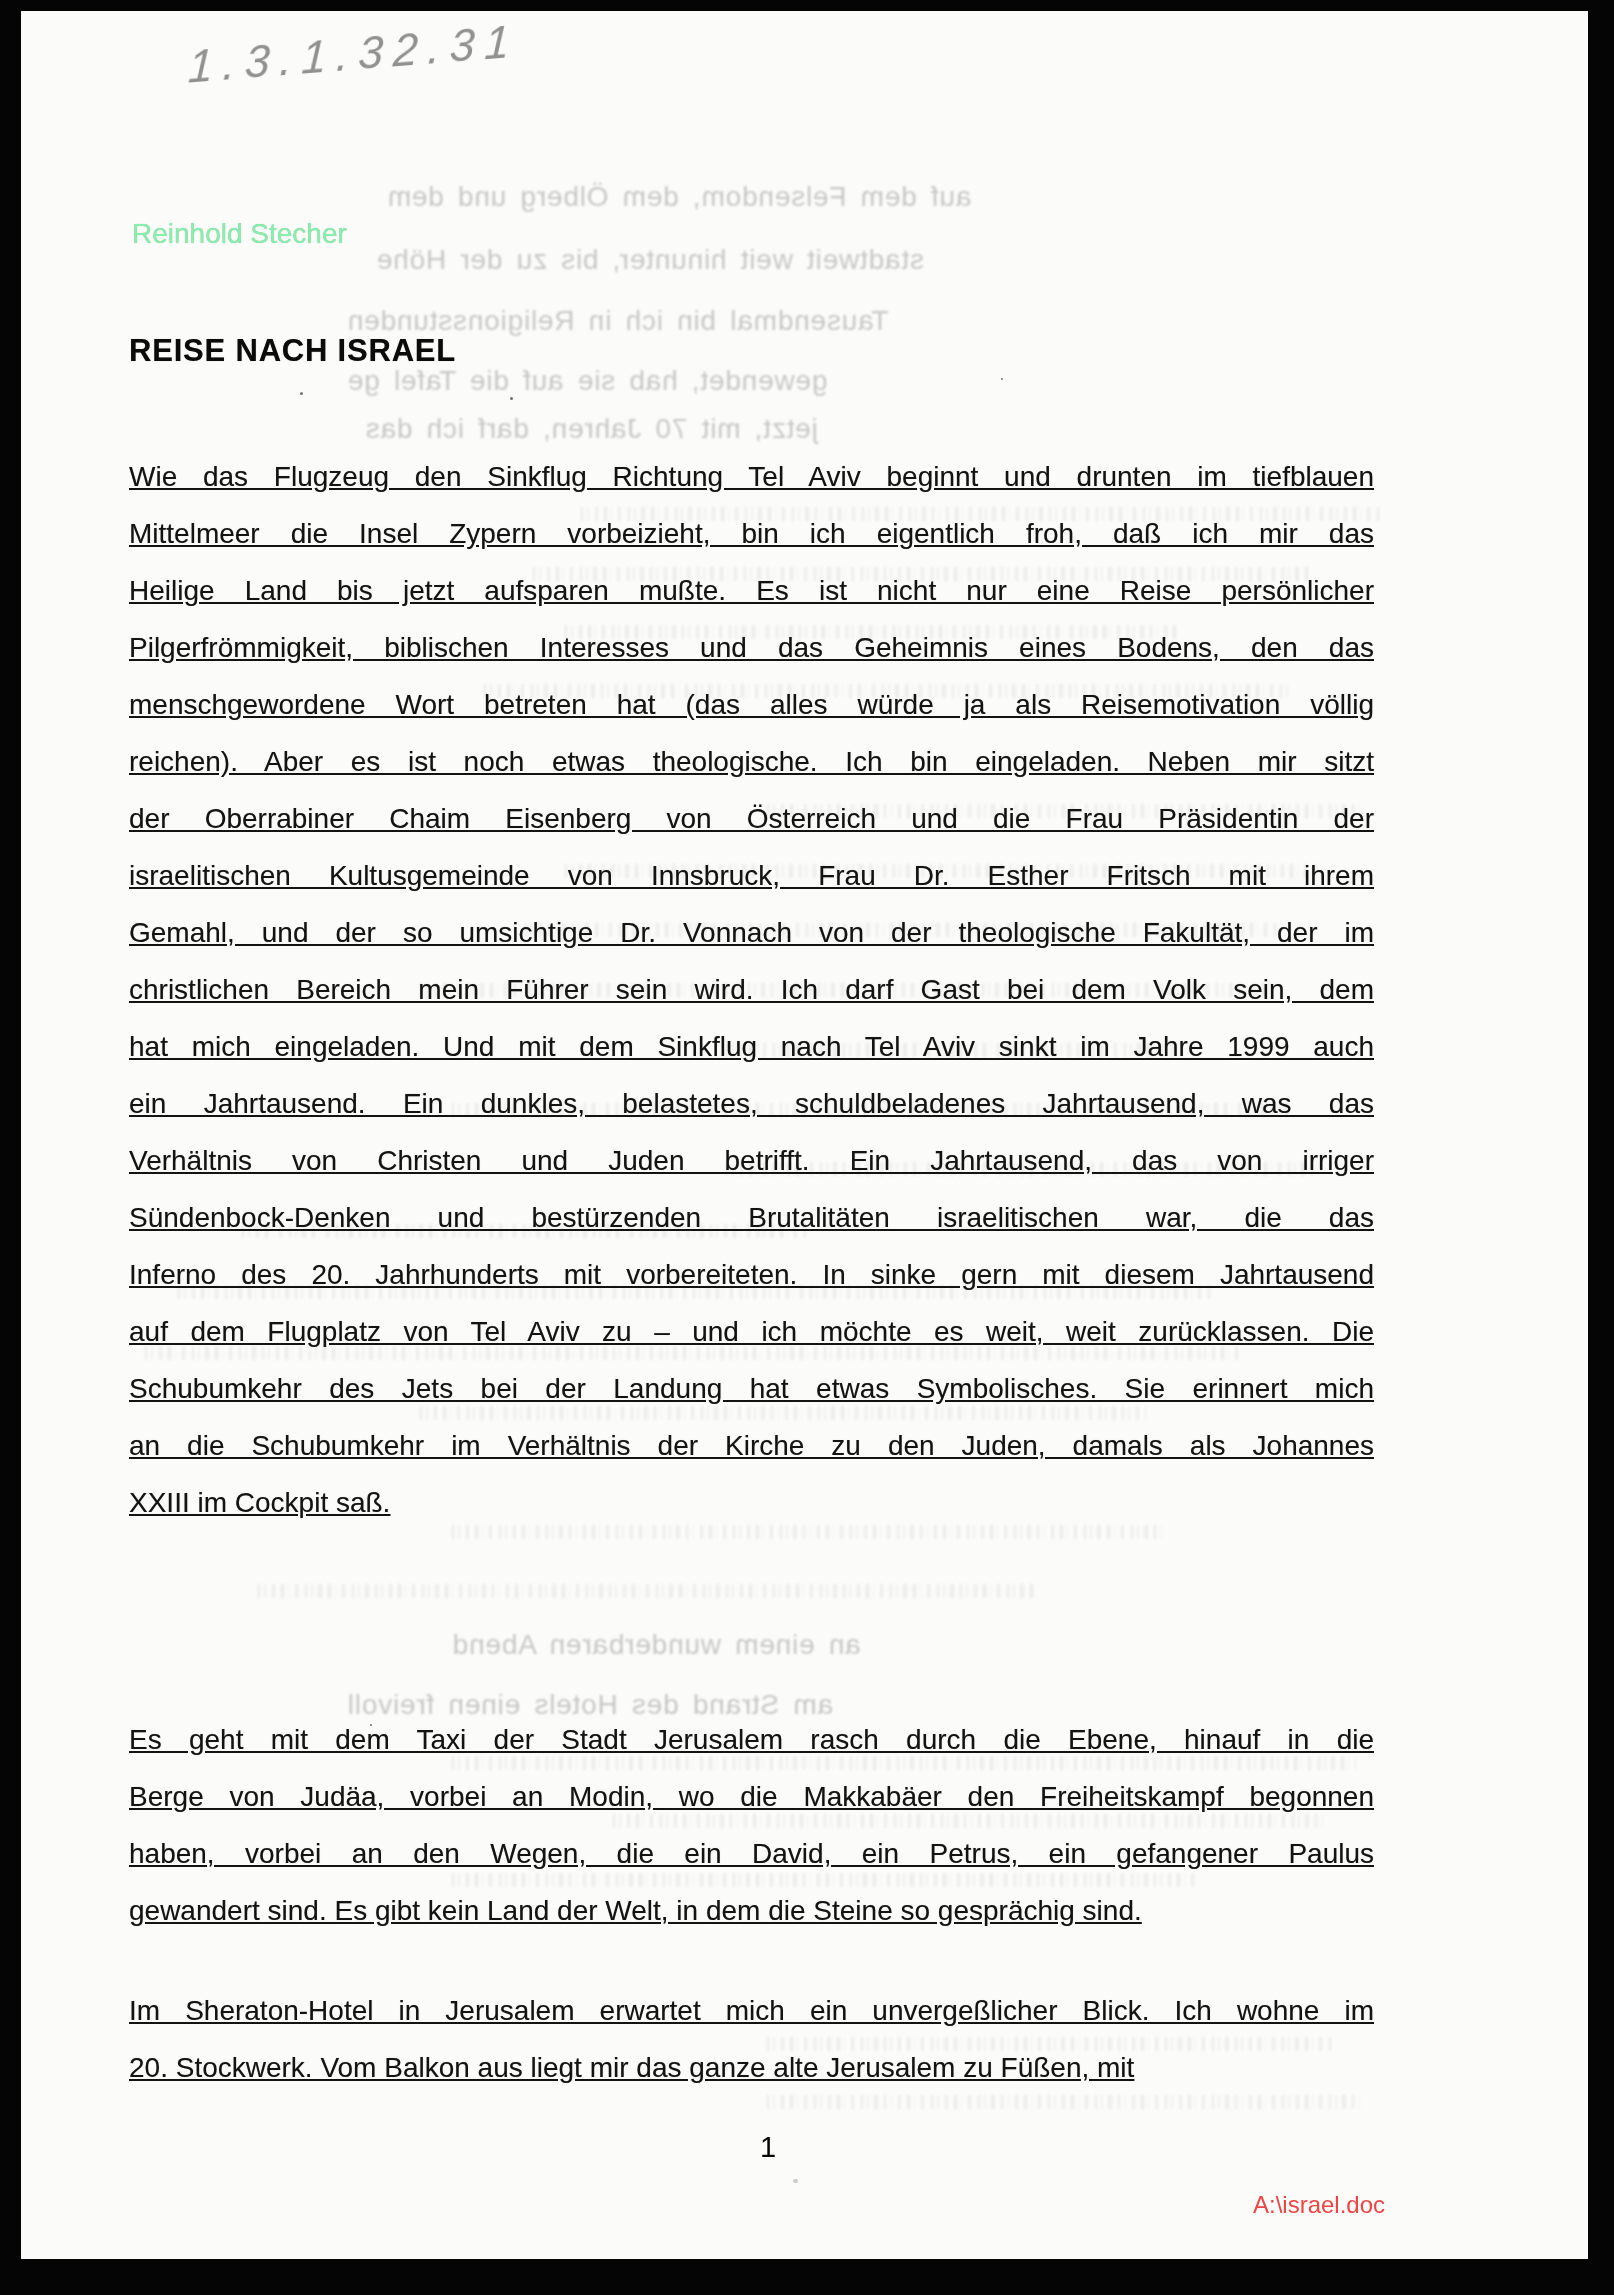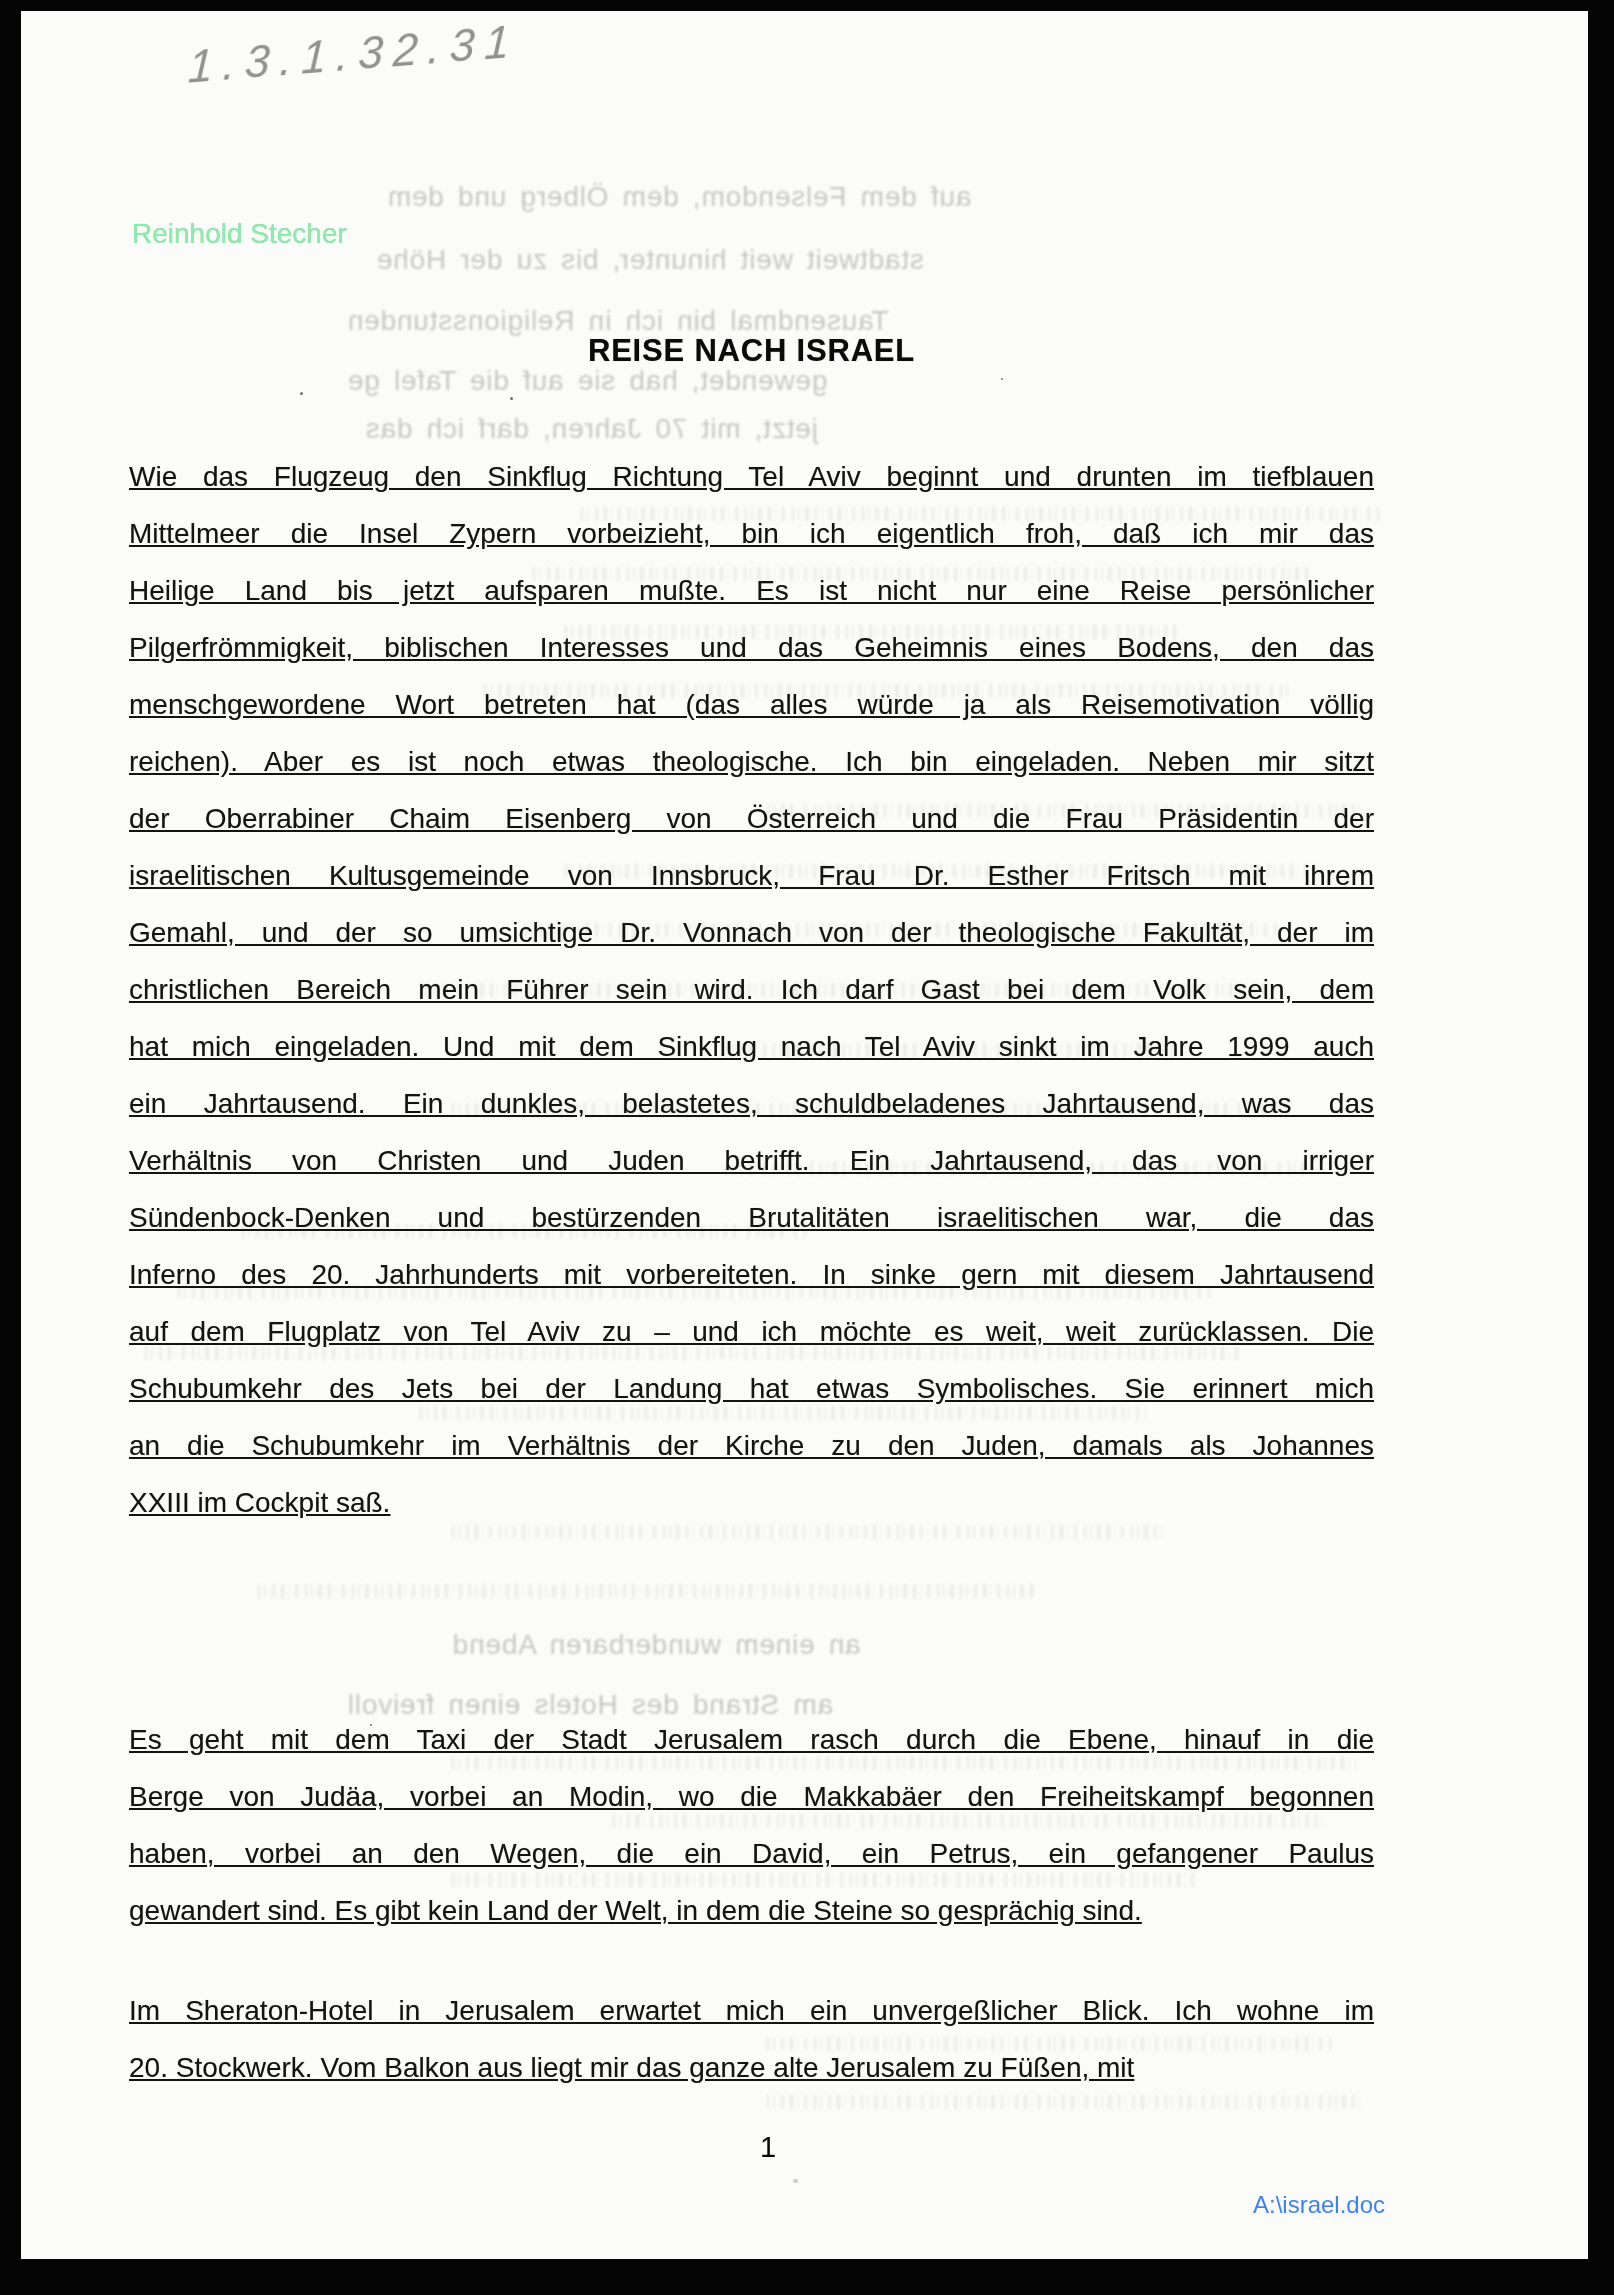--- a/index.html
+++ b/index.html
@@ -24,21 +24,21 @@
     white-space:nowrap;
   }
   .author{
     left:132px;top:218px;
     font-size:28px;color:#86efac;
     text-shadow:0 0 0.8px rgba(0,0,0,.35);
     white-space:nowrap;
   }
   .title{
     left:129px;top:333px;width:1245px;
-    text-align:center;font-size:31px;font-weight:700;letter-spacing:0.8px;
+    font-size:31px;font-weight:700;letter-spacing:0.8px;
     color:#0b0b0b;text-shadow:0 0 0.8px rgba(0,0,0,.45);
     white-space:nowrap;
   }
   .body-paragraphs{
     left:129px;top:0;width:1245px;height:2295px;
   }
   .para{position:absolute;left:0;width:100%;}
   .para:nth-child(1){top:448px;}
   .para:nth-child(2){top:1711px;}
   .para:nth-child(3){top:1982px;}
@@ -50,21 +50,21 @@
     white-space:nowrap;
     text-decoration:underline;
   }
   .line.last{text-align-last:left;}
   .page-number{
     left:760px;top:2131px;
     font-size:29px;color:#060606;font-weight:500;
   }
   .footer-filename{
     left:1253px;top:2191px;
-    font-size:24px;color:#3b82f6;
+    font-size:24px;color:#ef4444;
     white-space:nowrap;
   }
   
   .ghost{
     position:absolute;
     font-size:28px;color:#4e4e4e;
     transform:scaleX(-1);
     opacity:.30;filter:blur(1.1px);
     white-space:nowrap;letter-spacing:0.8px;word-spacing:4.8px;
   }

